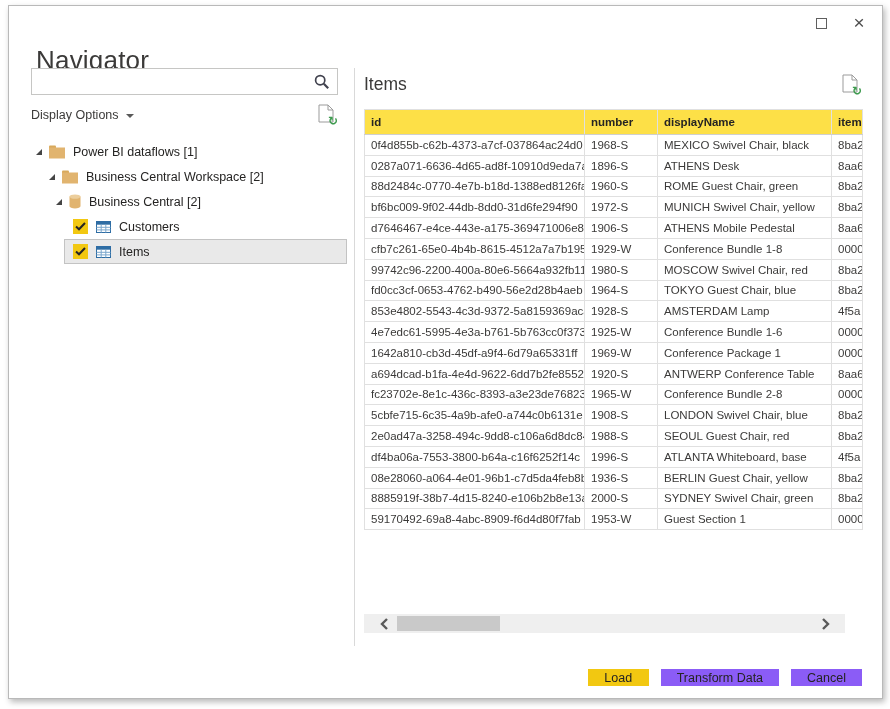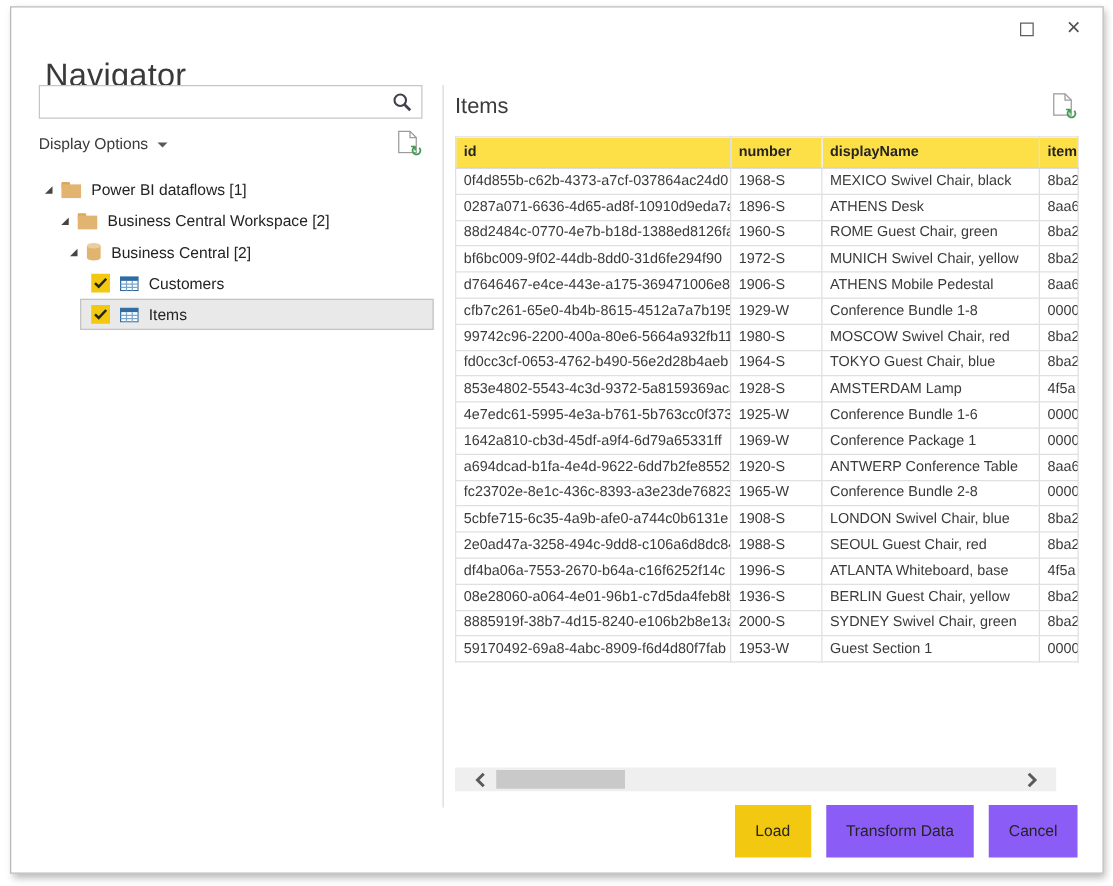--- a/index.html
+++ b/index.html
@@ -58,21 +58,21 @@
   .preview-table td { height:20.8px; background:#fff; }
   .preview-table { border:1px solid #d4d4d4; }
 
   .hscrollbar { position:absolute; left:355px; top:608px; width:481px; height:19px; background:#efefef; }
   .hs-arrow { position:absolute; top:2px; width:16px; height:15px; display:flex; align-items:center; justify-content:center; }
   .hs-arrow.left { left:12px; } .hs-arrow.right { right:12px; }
   .hs-thumb { position:absolute; left:33px; top:2px; width:103px; height:15px; background:#c9c9c9; }
 
   
   .footer { position:absolute; right:20px; bottom:12px; display:flex; gap:12px; }
-  .footer button { height:42px; border:none; font-family:inherit; font-size:12.5px; color:#252423; padding:0 16px; cursor:default; }
+  .footer button { height:17px; border:none; font-family:inherit; font-size:12.5px; color:#252423; padding:0 16px; cursor:default; }
   .btn-load { background:var(--accent,#F2C811); min-width:61px; }
   .btn-plain { background:#8b5cf6; }
 </style>
 </head>
 <body>
 
 <div class="dialog">
 
   <div class="win-controls">
     <span class="winbtn">
@@ -285,21 +285,21 @@
           <td>LONDON Swivel Chair, blue</td>
           <td>8ba2</td>
         </tr>
         <tr>
           <td>2e0ad47a-3258-494c-9dd8-c106a6d8dc84</td>
           <td>1988-S</td>
           <td>SEOUL Guest Chair, red</td>
           <td>8ba2</td>
         </tr>
         <tr>
-          <td>df4ba06a-7553-2670-b64a-c16f6252f14c</td>
+          <td>df4ba06a-7553-3800-b64a-c16f6252f14c</td>
           <td>1996-S</td>
           <td>ATLANTA Whiteboard, base</td>
           <td>4f5a</td>
         </tr>
         <tr>
           <td>08e28060-a064-4e01-96b1-c7d5da4feb8b</td>
           <td>1936-S</td>
           <td>BERLIN Guest Chair, yellow</td>
           <td>8ba2</td>
         </tr>

